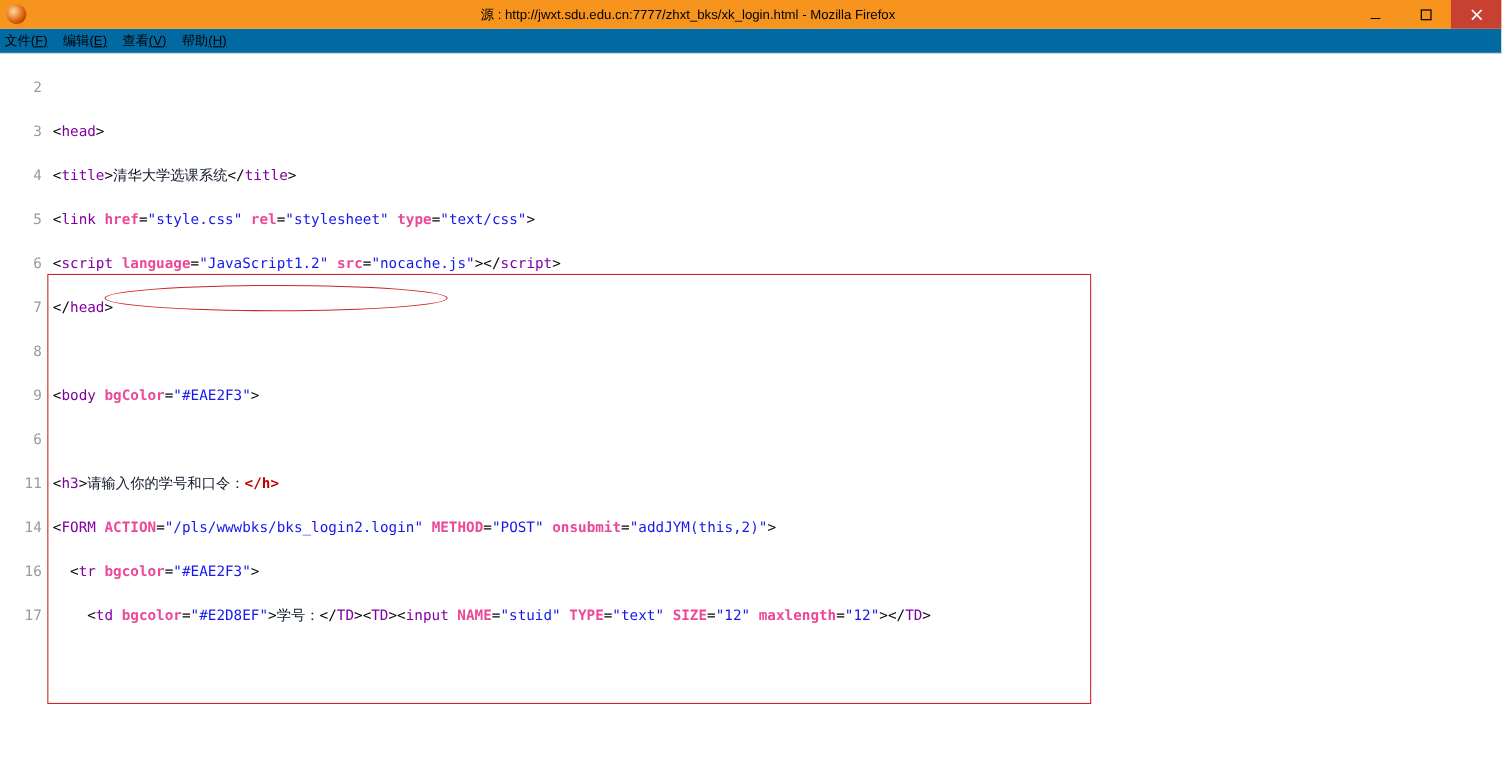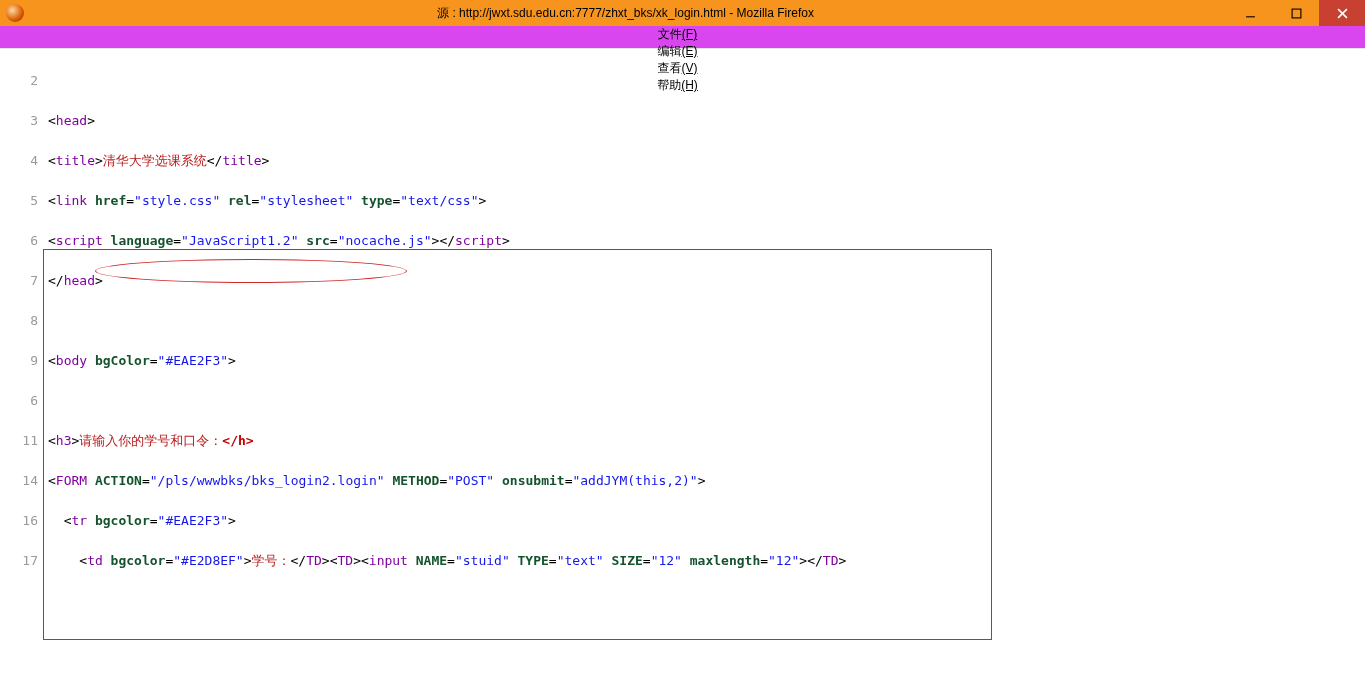--- a/index.html
+++ b/index.html
@@ -4,33 +4,33 @@
 <style>
   html,body{margin:0;padding:0;height:100%;}
   body{font-family:"SimSun","NSimSun",Consolas,"Courier New",monospace;font-size:13px;background:#fff;color:#000;}
   .titlebar{background:#f7941d;height:26px;display:flex;align-items:center;position:relative;font-family:"Segoe UI","Microsoft YaHei",sans-serif;}
   .titlebar .ff-icon{width:18px;height:18px;margin-left:6px;border-radius:50%;background:radial-gradient(circle at 35% 35%,#ffd89b 0%,#d95a00 60%,#7a2500 100%);flex-shrink:0;}
   .titlebar .title{flex:1;text-align:center;font-size:12px;color:#000;white-space:nowrap;overflow:hidden;}
   .winbtns{display:flex;height:100%;}
   .winbtn{width:46px;display:flex;align-items:center;justify-content:center;color:#000;}
   .winbtn.close{background:#c84031;color:#fff;}
   .winbtn svg{width:11px;height:11px;}
-  .menubar{background:#d946ef;border-bottom:1px solid #e4e4e4;height:22px;display:flex;align-items:center;font-family:"Microsoft YaHei","SimSun",sans-serif;font-size:12px;padding-left:4px;flex-direction:column;}
+  .menubar{background:#0369a1;border-bottom:1px solid #e4e4e4;height:22px;display:flex;align-items:center;font-family:"Microsoft YaHei","SimSun",sans-serif;font-size:12px;padding-left:4px;}
   .menubar .menu{margin-right:14px;}
   .menubar .key{text-decoration:underline;}
   .code-area{padding:2px 0 40px 0;font-family:"NSimSun","SimSun",Consolas,monospace;font-size:13px;line-height:20px;white-space:pre;overflow:hidden;}
   .line{display:flex;}
   .ln{width:38px;text-align:right;color:#9a9a9a;padding-right:10px;flex-shrink:0;user-select:none;}
   .code{flex:1;}
   .tag{color:#8000A0;font-weight:normal;}
-  .attr{color:#14532d;font-weight:bold;}
+  .attr{color:#ec4899;font-weight:bold;}
   .brk{color:#000;}
   .str{color:#1518e8;}
   .link{color:#1518e8;}
-  .txt{color:#b91c1c;}
+  .txt{color:#0f172a;}
   .redtag{color:#c00000;font-weight:bold;}
   .redbox{position:absolute;border:1px solid #ce2727;pointer-events:none;}
   
   .ellipse{position:absolute;width:300px;height:24px;border:1px solid #ce2727;border-radius:50%;pointer-events:none;}
   .wrap{position:relative;}
 </style>
 </head>
 <body>
 
 <div class="titlebar">

